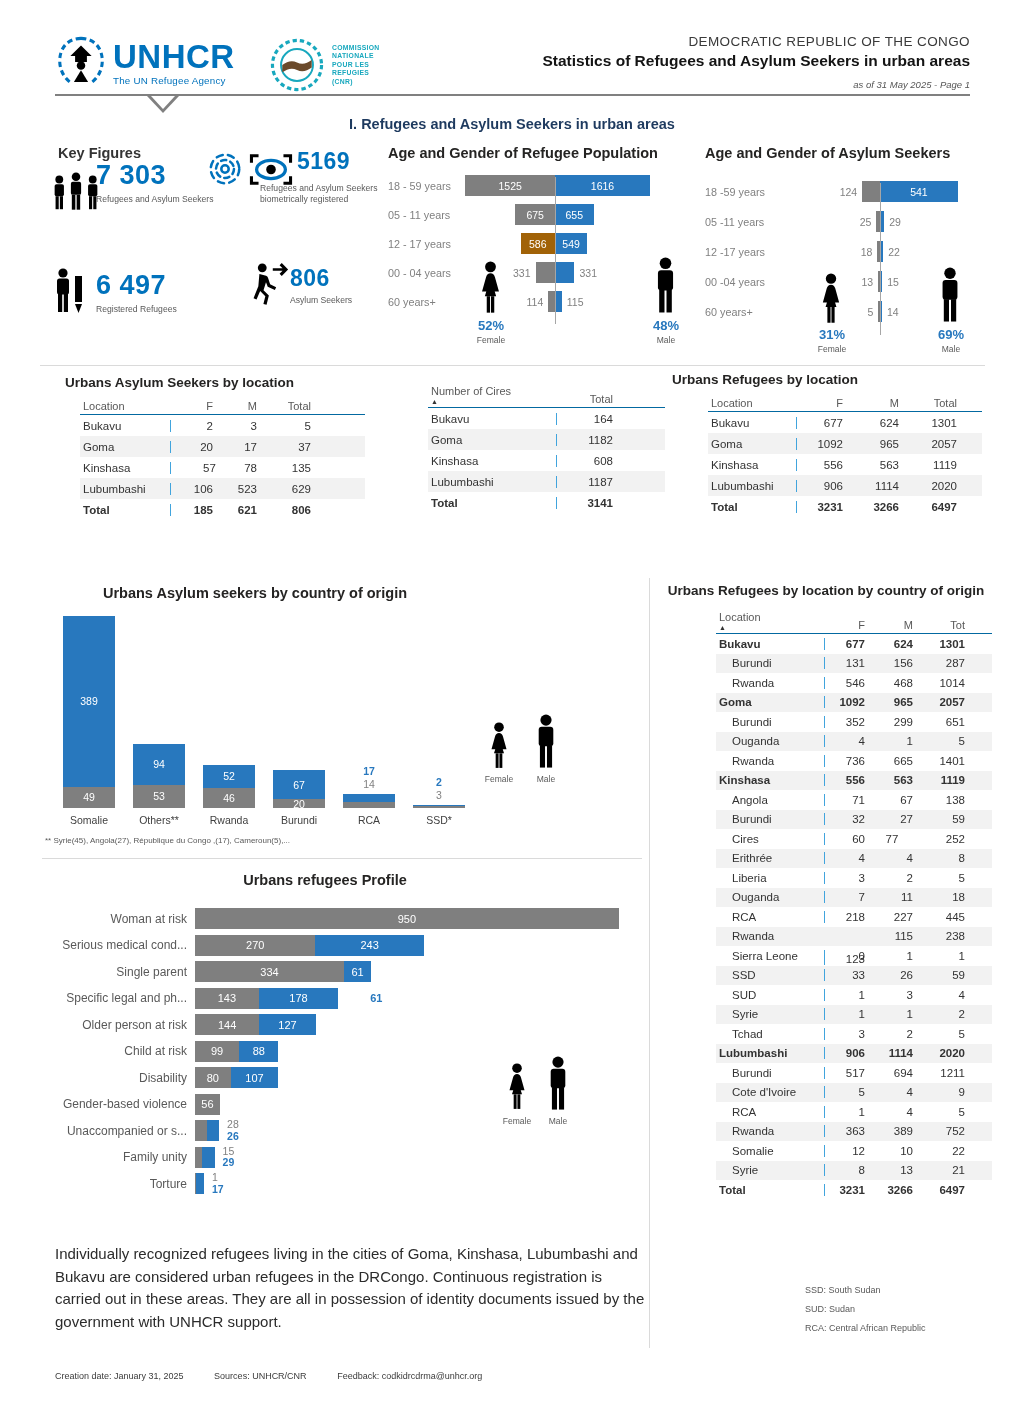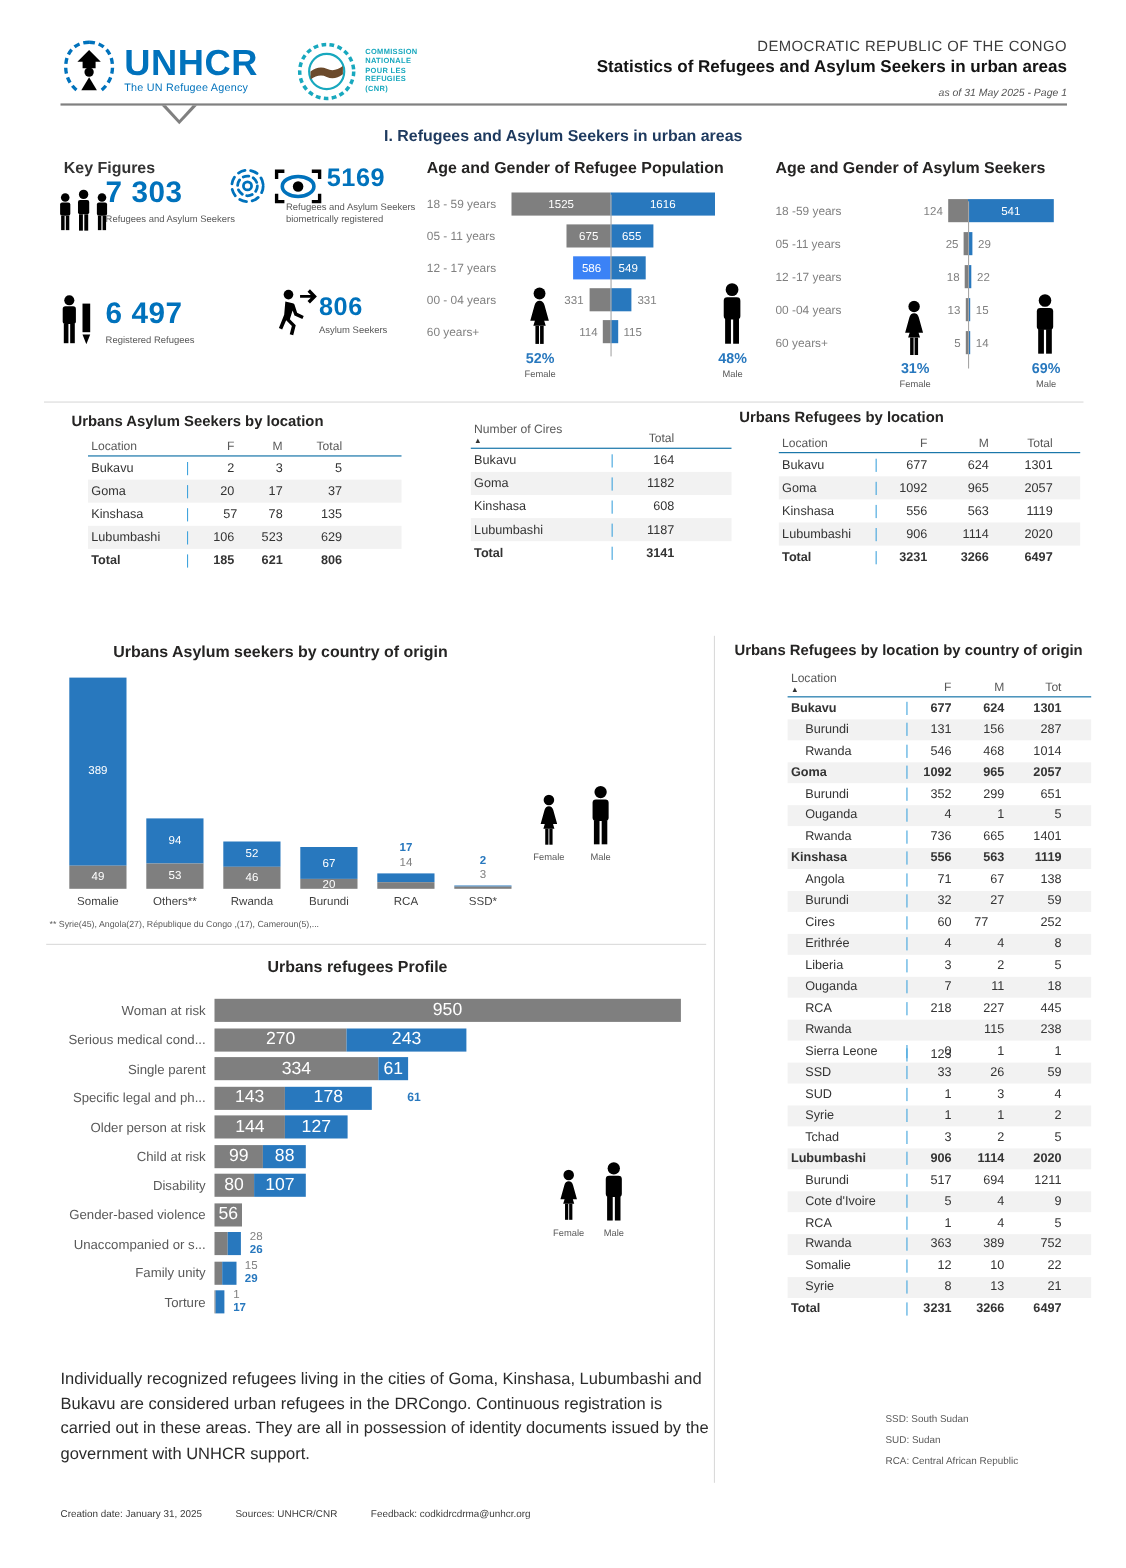--- a/index.html
+++ b/index.html
@@ -59,21 +59,21 @@
   .col-out{text-align:center;margin-bottom:3px;font-size:10.5px;line-height:13px}
   .col-out-m{color:#2878BE;font-weight:bold}
   .col-out-f{color:#808080}
   .col-cat{position:absolute;top:201px;width:70px;text-align:center;font-size:10.5px;color:#404040}
   .footnote{font-size:8px;color:#595959;margin-top:28px}
   
   .prof-rows{margin-top:20px}
   .prof-row{display:flex;align-items:center;height:21px;margin-bottom:5.5px}
   .prof-lab{width:150px;text-align:right;padding-right:8px;font-size:12px;color:#595959;white-space:nowrap;overflow:hidden}
   .prof-bars{position:relative;display:flex;align-items:center;height:21px;flex:1}
-  .prof-seg{height:21px;display:flex;align-items:center;justify-content:center;color:#fff;font-size:16px;overflow:hidden}
+  .prof-seg{height:21px;display:flex;align-items:center;justify-content:center;color:#fff;font-size:11px;overflow:hidden}
   .prof-out{display:flex;flex-direction:column;margin-left:8px;font-size:10.5px;line-height:11.5px}
   .prof-out-f{color:#808080}
   .prof-out-m{color:#2878BE;font-weight:bold}
   .prof-stray{position:absolute;top:4px;font-size:11px;font-weight:bold;color:#2878BE}
   
   .divider-h{position:absolute;height:1px;background:#DADADA}
   .divider-v{position:absolute;width:1px;background:#DADADA}
   .para{font-size:15px;color:#2b2b2b;line-height:1.5}
   .note-line{font-size:9px;color:#595959;margin-bottom:9px}
   .footer{font-size:9px;color:#3b3b3b}
@@ -243,21 +243,21 @@
           <div class="pyr-left" style="width: 97px;">
             <div class="pyr-bar" style="width: 39.69px; background: rgb(127, 127, 127);">675</div>
           </div>
           <div class="pyr-right" style="width: 105px;">
             <div class="pyr-bar" style="width: 38.514px; background: rgb(40, 120, 190);">655</div>
           </div>
         </div>
         <div class="pyr-row" style="margin-bottom: 8px;">
           <div class="pyr-lab" style="width: 70px;">12 - 17 years</div>
           <div class="pyr-left" style="width: 97px;">
-            <div class="pyr-bar" style="width: 34.4568px; background: #3b82f6;">586</div>
+            <div class="pyr-bar" style="width: 34.4568px; background: #a16207;">586</div>
           </div>
           <div class="pyr-right" style="width: 105px;">
             <div class="pyr-bar" style="width: 32.2812px; background: rgb(40, 120, 190);">549</div>
           </div>
         </div>
         <div class="pyr-row" style="margin-bottom: 8px;">
           <div class="pyr-lab" style="width: 70px;">00 - 04 years</div>
           <div class="pyr-left" style="width: 97px;">
             <span class="out-lab">331</span>
             <div class="pyr-bar" style="width: 19.4628px; background: rgb(127, 127, 127);"></div>

